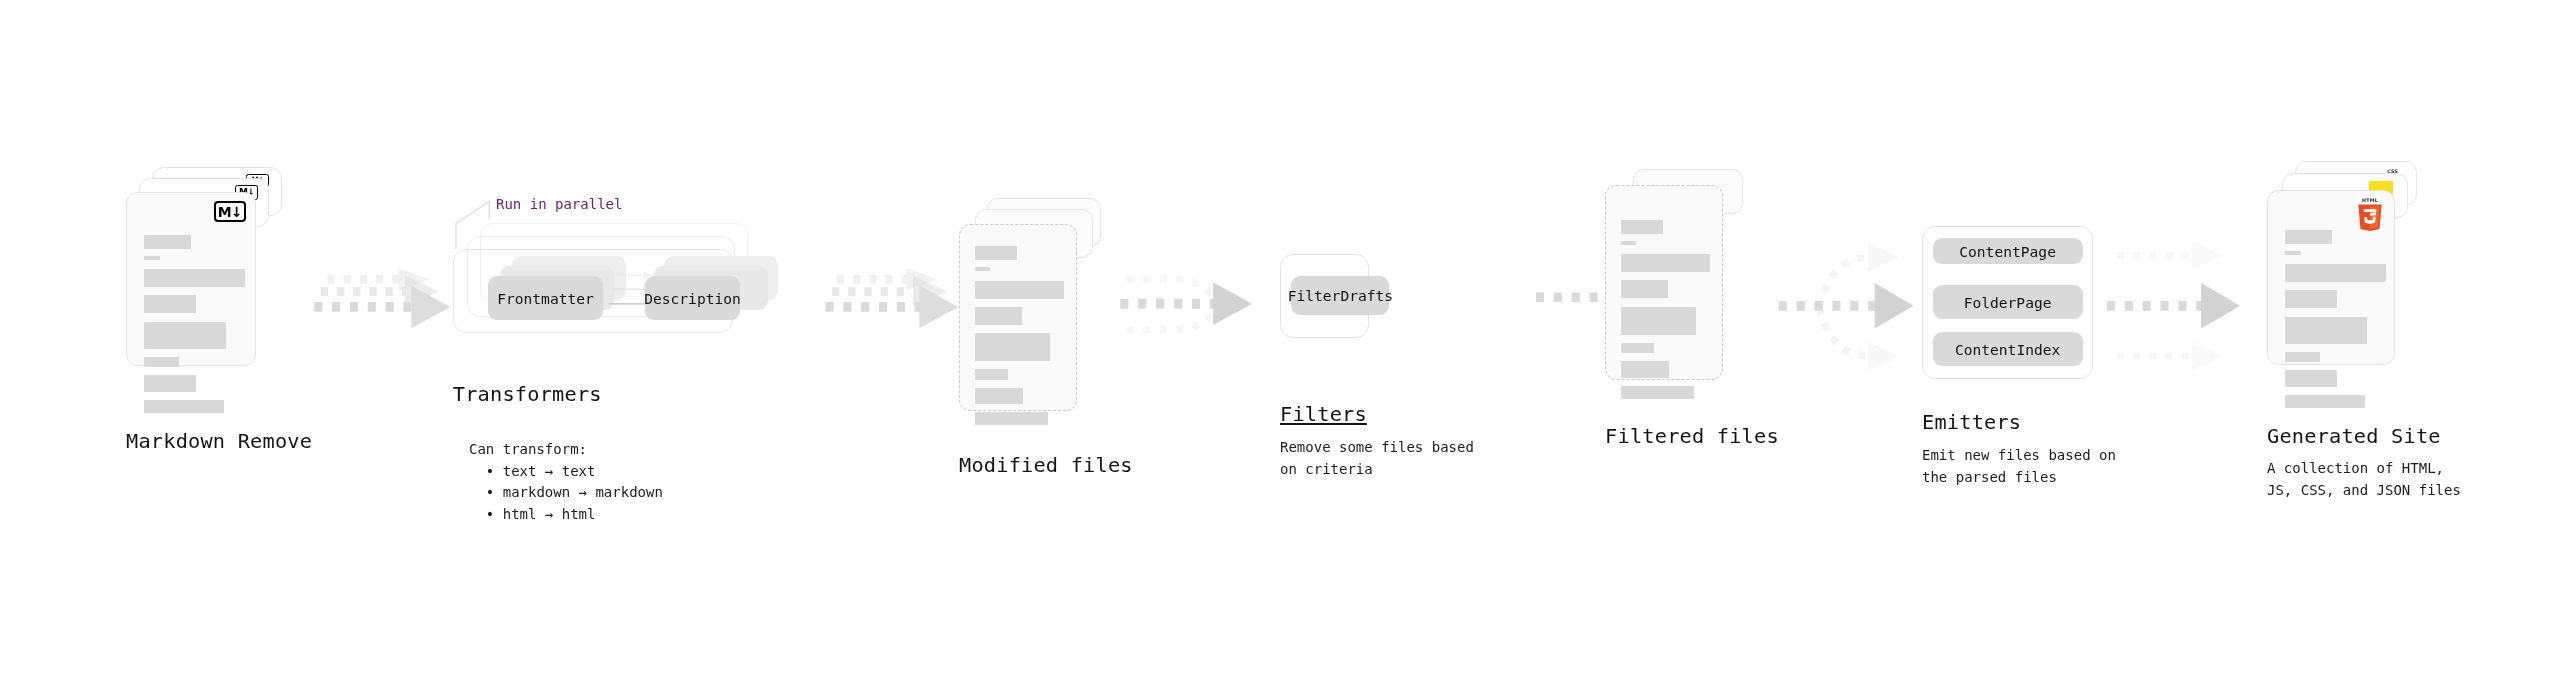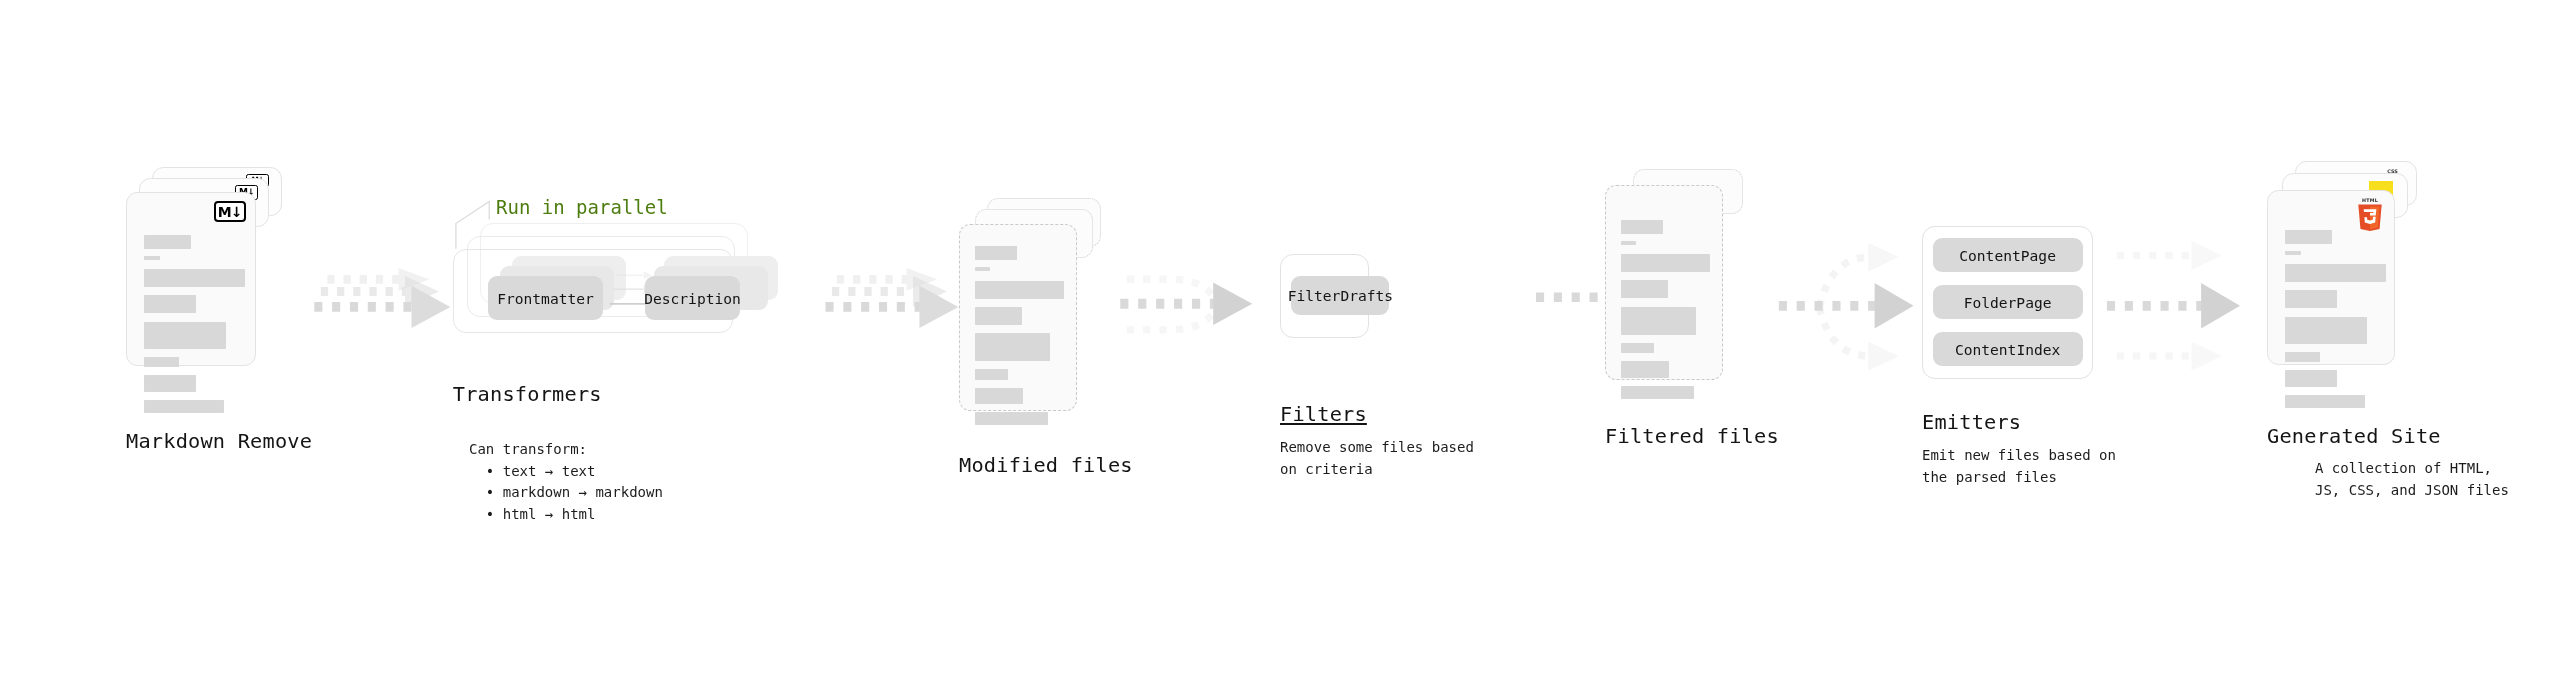--- a/index.html
+++ b/index.html
@@ -109,22 +109,22 @@
     font-size: 14.6px;
     color: #141414;
     white-space: nowrap;
     box-sizing: border-box;
   }
   .chip.ghost { background: #e8e8e8; }
   .chip.ghost2 { background: #eeeeee; }
 
   .parallel-label {
     position: absolute;
-    font-size: 19px;
-    color: #4d7c0f;
+    font-size: 14px;
+    color: #701a75;
     white-space: nowrap;
   }
 
   svg { position: absolute; overflow: visible; }
   .nofill { fill: none; }
 </style>
 </head>
 <body>
 
 <div id="canvas">
@@ -313,21 +313,21 @@
     </g>
     <g opacity="1">
       <line x1="8" y1="86" x2="128" y2="86" stroke="#d9d9d9" stroke-width="12" stroke-dasharray="10 12"></line>
       <polygon points="126,58 174,86 126,114" fill="#d2d2d2"></polygon>
     </g>
   </svg>
 
   <div class="stage" style="left:1922px; width:268px;">
     <div class="group-box" style="left:0px; top:226px; width:171px; height:153px; border-color:#e2e2e2;"></div>
 
-    <div class="chip" style="left:10.6px; top:238px; width:150px; height:34px;">
+    <div class="chip" style="left:10.6px; top:238px; width:150px; height:26px;">
       <span>ContentPage</span>
     </div>
     <div class="chip" style="left:10.6px; top:285px; width:150px; height:34px;">
       <span>FolderPage</span>
     </div>
     <div class="chip" style="left:10.6px; top:332px; width:150px; height:34px;">
       <span>ContentIndex</span>
     </div>
 
     <div class="stage-title" style="left:0px; top:410px;">Emitters</div>
@@ -378,18 +378,18 @@
           <div class="doc-line" style="width:52px;  height:18px;"></div>
           <div class="doc-line" style="width:82px; height:27px;"></div>
           <div class="doc-line" style="width:35px;  height:10.6px;"></div>
           <div class="doc-line" style="width:52px;  height:16.3px;"></div>
           <div class="doc-line" style="width:80px;  height:13px;"></div>
         </div>
       </div>
     </div>
 
     <div class="stage-title" style="left:0px; top:424px;">Generated Site</div>
-    <div class="stage-sub" style="left:0px; top:458px;margin-left:48px;">A collection of HTML,
+    <div class="stage-sub" style="left:0px; top:458px;">A collection of HTML,
 JS, CSS, and JSON files</div>
   </div>
 
 </div>
 
 
 </body></html>

